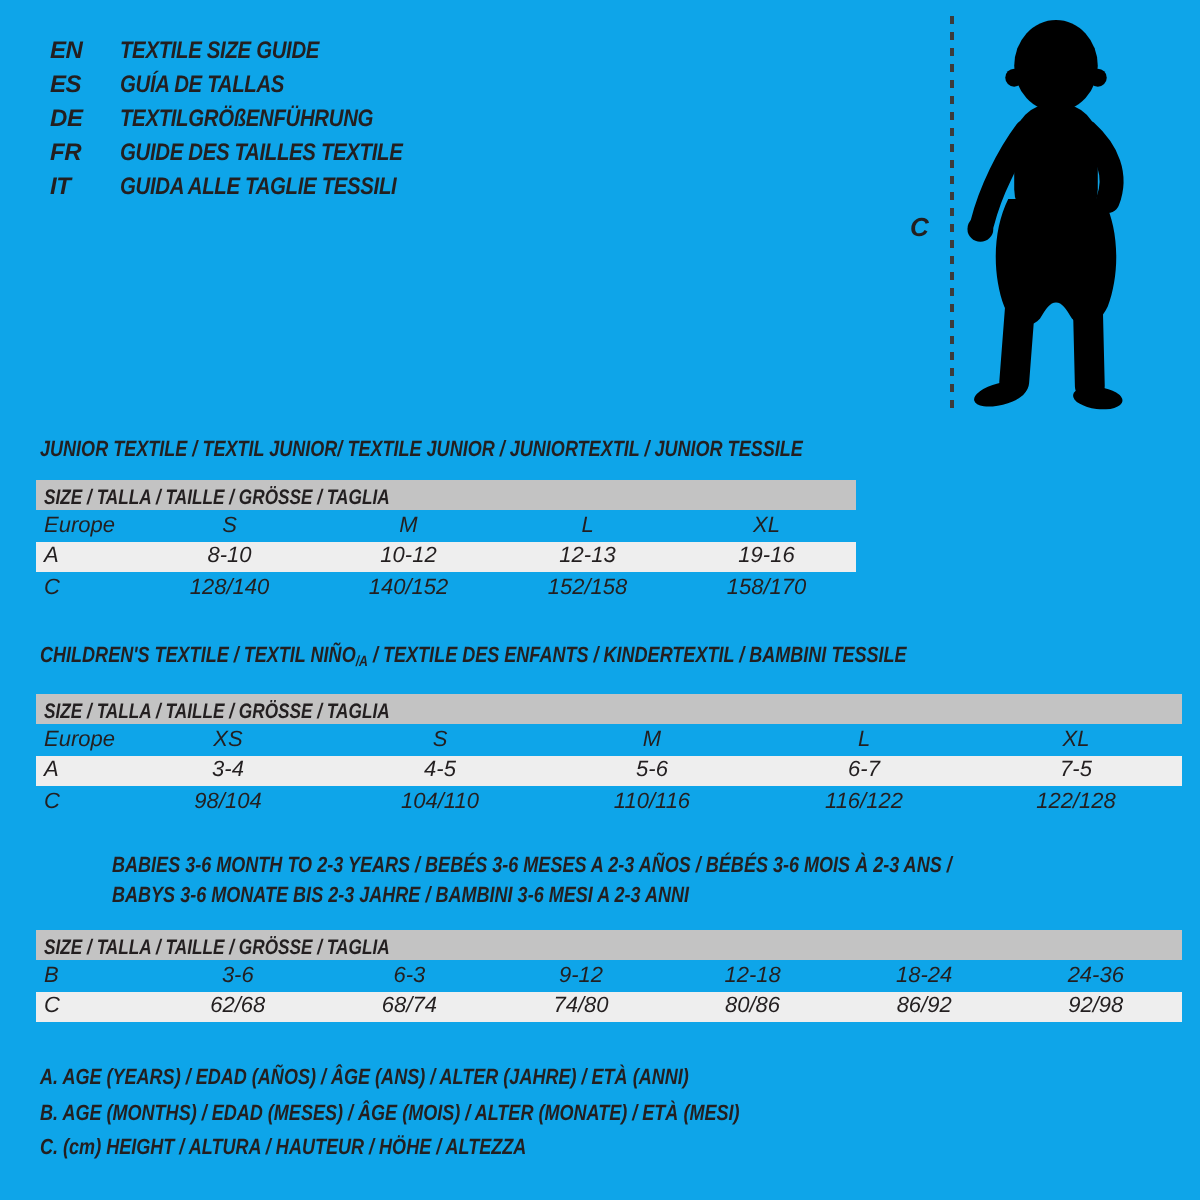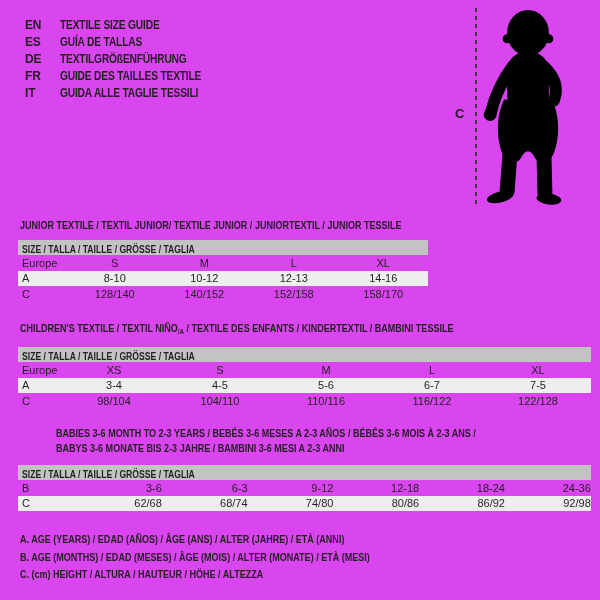--- a/index.html
+++ b/index.html
@@ -1,17 +1,17 @@
 <!DOCTYPE html>
 <html><head>
 <meta charset="utf-8">
 <style>
   html,body{margin:0;padding:0;background:#fff;}
-  .canvas{position:relative;width:600px;height:600px;background:#d946ef;
-          font-family:"Liberation Sans",sans-serif;color:#231f20;overflow:hidden;}
+  .canvas{position:relative;width:600px;height:600px;background:#0ea5e9;
+          font-family:"Liberation Sans",sans-serif;color:#231f20;overflow:hidden;font-style:italic;}
   .condense{display:inline-block;transform:scaleX(0.82);transform-origin:0 50%;white-space:nowrap;}
   .condense85{display:inline-block;transform:scaleX(0.85);transform-origin:0 50%;white-space:nowrap;}
 
   
   .lang-list{position:absolute;left:25px;top:16px;}
   .lang-row{display:flex;height:17.2px;align-items:center;font-size:12px;font-weight:700;letter-spacing:-0.2px;}
   .lang-code{width:35px;flex:0 0 auto;}
 
   
   .dash-line{position:absolute;left:475px;top:8px;width:2px;height:200px;
@@ -25,21 +25,21 @@
   .sub{font-size:7.5px;position:relative;top:2px;}
   .tbl{position:absolute;left:18px;}
   .bar{height:15px;background:#c3c3c3;display:flex;align-items:flex-end;padding-left:4px;
        box-sizing:border-box;font-weight:700;font-size:10.5px;}
   .trow{display:flex;height:15.5px;align-items:center;font-size:11px;}
   .trow.shaded{background:#eeeeee;}
   .c0{padding-left:4px;flex:0 0 auto;}
   .cc{text-align:center;flex:0 0 auto;}
   .t1{width:410px;} .t1 .c0{width:48px;} .t1 .cc{width:89.5px;}
   .t2{width:573px;} .t2 .c0{width:39px;} .t2 .cc{width:106px;}
-  .t3{width:573px;} .t3 .c0{width:54px;} .t3 .cc{width:85.8px;text-align:right;}
+  .t3{width:573px;} .t3 .c0{width:54px;} .t3 .cc{width:85.8px;}
 
   
   .notes{position:absolute;left:20px;top:531px;}
   .note{height:17.5px;line-height:17.5px;font-size:11px;font-weight:700;}
 </style>
 </head>
 <body>
 
 <div class="canvas">
 
@@ -97,21 +97,21 @@
       <span class="cc">S</span>
       <span class="cc">M</span>
       <span class="cc">L</span>
       <span class="cc">XL</span>
     </div>
     <div class="trow shaded">
       <span class="c0">A</span>
       <span class="cc">8-10</span>
       <span class="cc">10-12</span>
       <span class="cc">12-13</span>
-      <span class="cc">14-16</span>
+      <span class="cc">19-16</span>
     </div>
     <div class="trow">
       <span class="c0">C</span>
       <span class="cc">128/140</span>
       <span class="cc">140/152</span>
       <span class="cc">152/158</span>
       <span class="cc">158/170</span>
     </div>
   </div>
 

